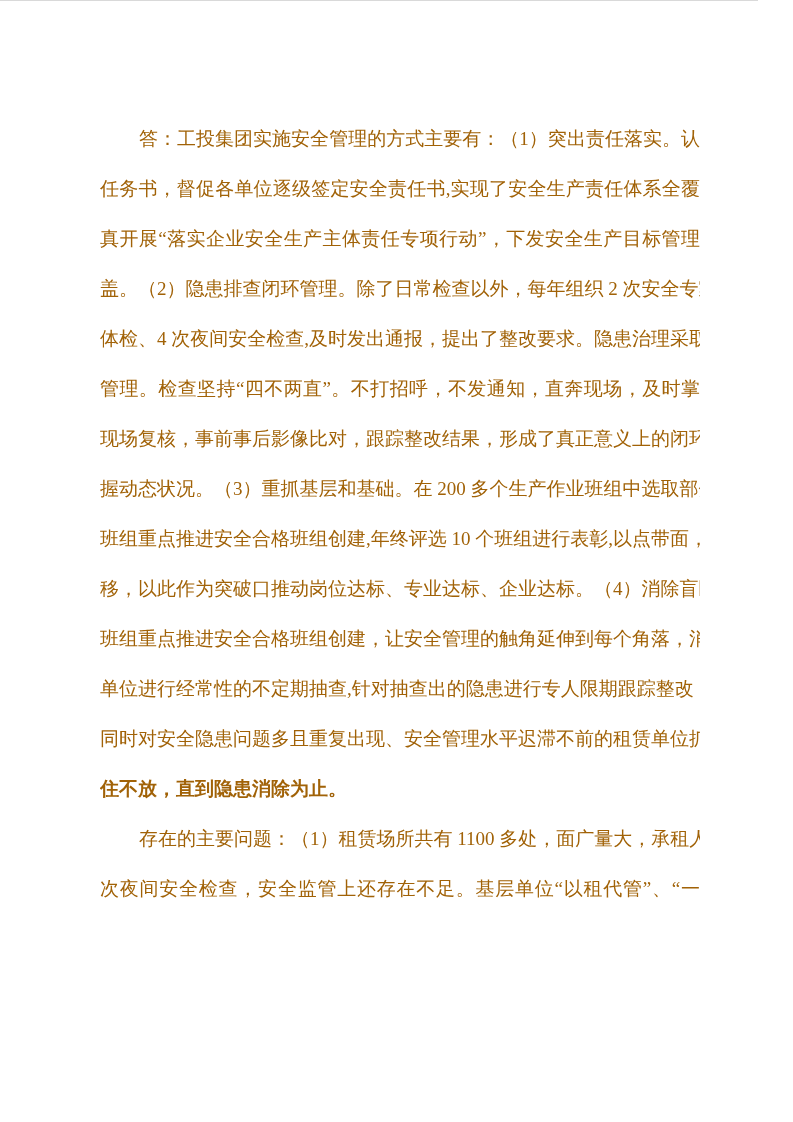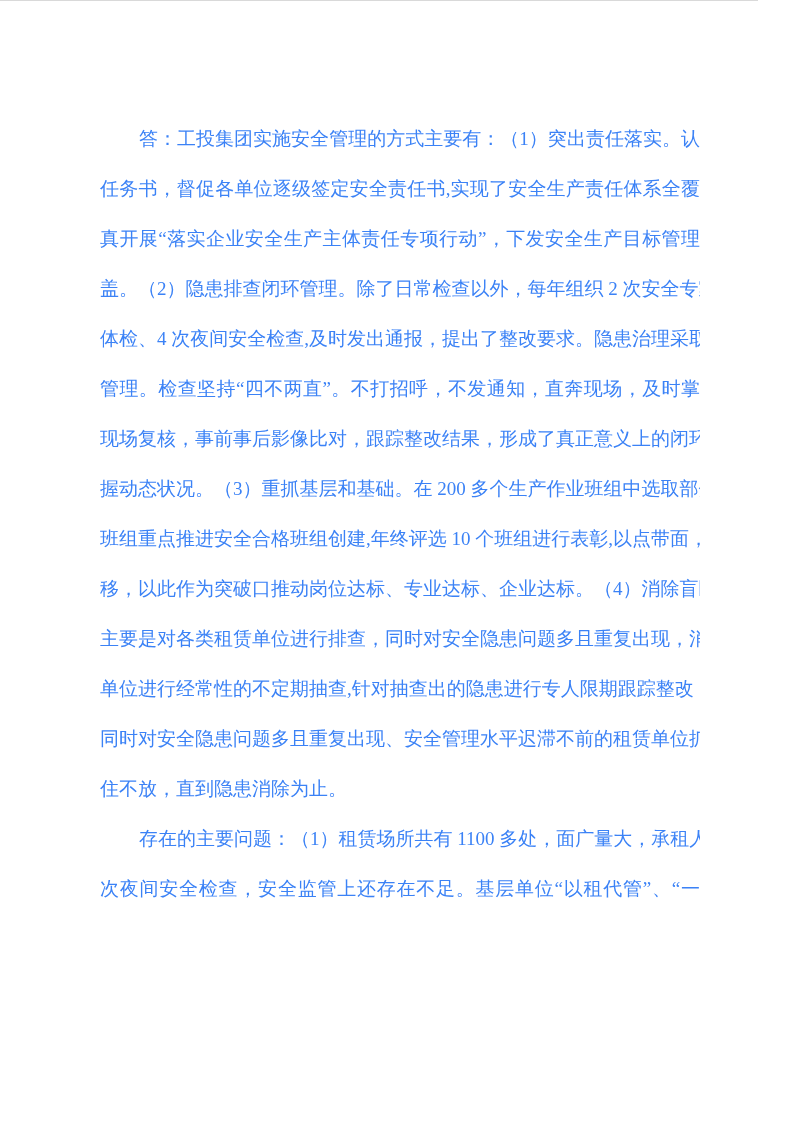--- a/index.html
+++ b/index.html
@@ -7,21 +7,21 @@
     padding: 0;
     background: #ffffff;
   }
   .page {
     position: relative;
     width: 758px;
     height: 1122px;
     background: #ffffff;
     overflow: hidden;
     font-family: "Liberation Serif", "DejaVu Serif", serif;
-    color: #3b82f6;
+    color: #a16207;
   }
   .page-top-edge {
     position: absolute;
     top: 0;
     left: 0;
     width: 100%;
     height: 1px;
     background: #d9d9d9;
   }
   .text-block {
@@ -43,20 +43,21 @@
     text-align-last: justify;
     text-justify: inter-character;
     overflow: hidden;
   }
   .line.indent {
     text-indent: 2.05em;
   }
   .line.para-end {
     text-align: center;
     text-align-last: left;
+    font-weight: bold;
   }
 </style>
 </head>
 <body>
 
 <div class="page">
   <div class="page-top-edge"></div>
 
   <div class="text-block">
 
@@ -64,21 +65,21 @@
       <div class="line indent">答：工投集团实施安全管理的方式主要有：（1）突出责任落实。认</div>
       <div class="line">任务书，督促各单位逐级签定安全责任书,实现了安全生产责任体系全覆</div>
       <div class="line">真开展“落实企业安全生产主体责任专项行动”，下发安全生产目标管理</div>
       <div class="line">盖。（2）隐患排查闭环管理。除了日常检查以外，每年组织 2 次安全专家</div>
       <div class="line">体检、4 次夜间安全检查,及时发出通报，提出了整改要求。隐患治理采取</div>
       <div class="line">管理。检查坚持“四不两直”。不打招呼，不发通知，直奔现场，及时掌</div>
       <div class="line">现场复核，事前事后影像比对，跟踪整改结果，形成了真正意义上的闭环</div>
       <div class="line">握动态状况。（3）重抓基层和基础。在 200 多个生产作业班组中选取部分</div>
       <div class="line">班组重点推进安全合格班组创建,年终评选 10 个班组进行表彰,以点带面，</div>
       <div class="line">移，以此作为突破口推动岗位达标、专业达标、企业达标。（4）消除盲区。</div>
-      <div class="line">主要是对各类租赁单位进行排查，同时对安全隐患问题多且重复出现，消</div>
+      <div class="line">班组重点推进安全合格班组创建，让安全管理的触角延伸到每个角落，消</div>
       <div class="line">单位进行经常性的不定期抽查,针对抽查出的隐患进行专人限期跟踪整改，</div>
       <div class="line">同时对安全隐患问题多且重复出现、安全管理水平迟滞不前的租赁单位抓</div>
       <div class="line para-end">住不放，直到隐患消除为止。</div>
     </div>
 
     <div class="para">
       <div class="line indent">存在的主要问题：（1）租赁场所共有 1100 多处，面广量大，承租人</div>
       <div class="line">次夜间安全检查，安全监管上还存在不足。基层单位“以租代管”、“一</div>
     </div>
 

